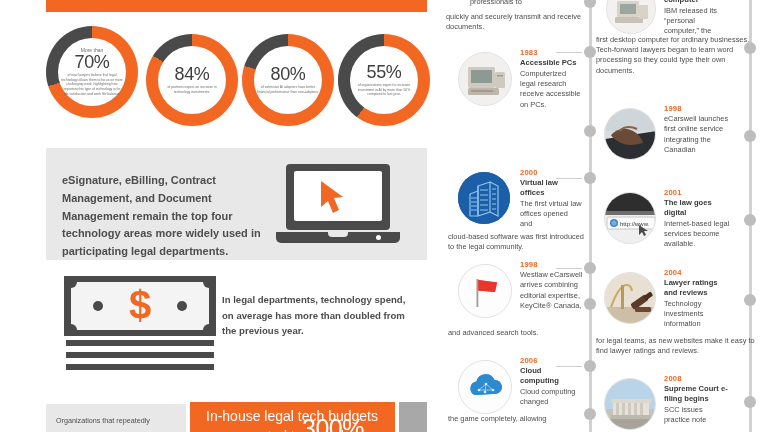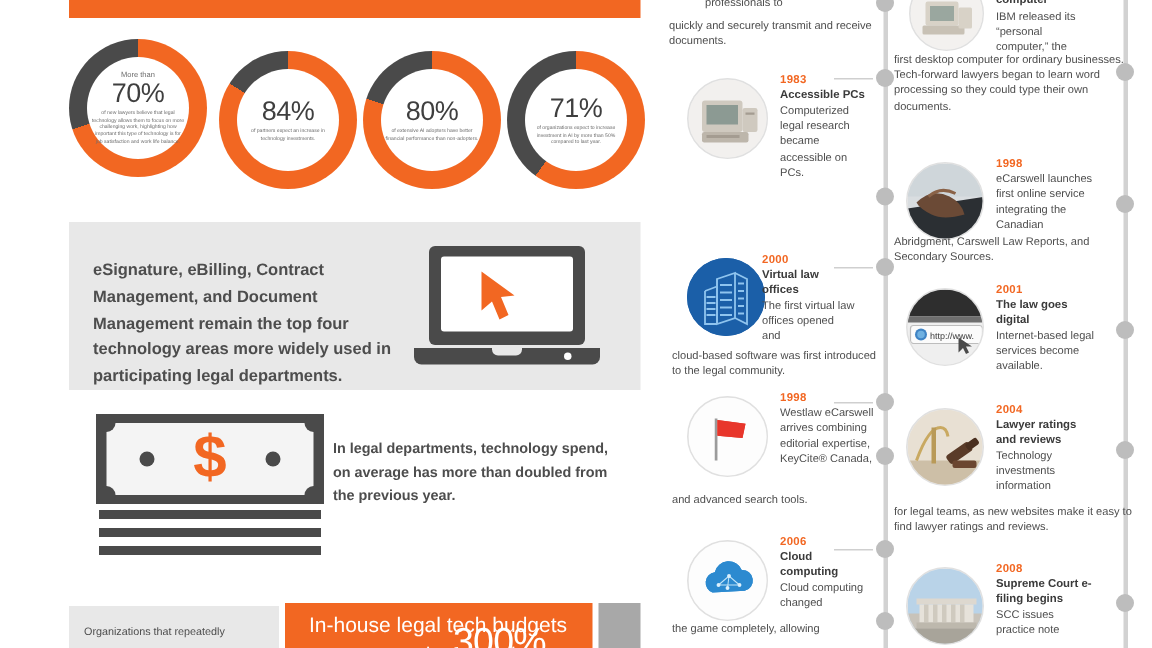--- a/index.html
+++ b/index.html
@@ -108,21 +108,21 @@
         <div class="ring" style="background:conic-gradient(#f26722 0deg 288deg,#4a4a4a 288deg 360deg);"></div>
         <div class="hole">
           <div class="d-pct">80%</div>
           <div class="d-desc">of extensive AI adopters have better financial performance than non-adopters.</div>
         </div>
       </div>
 
       <div class="donut" style="left:292px;top:8px;">
         <div class="ring" style="background:conic-gradient(#f26722 0deg 216deg,#4a4a4a 216deg 360deg);"></div>
         <div class="hole">
-          <div class="d-pct">71%</div>
+          <div class="d-pct">55%</div>
           <div class="d-desc">of organizations expect to increase investment in AI by more than 50% compared to last year.</div>
         </div>
       </div>
 
     </div>
 
     <div class="grey-block">
       <div class="grey-text">eSignature, eBilling, Contract Management, and Document Management remain the top four technology areas more widely used in participating legal departments.</div>
     </div>
 
@@ -203,39 +203,39 @@
         <rect x="12" y="17" width="21" height="13" fill="#8c9a93"></rect>
         <rect x="9" y="35" width="31" height="7" rx="1.5" fill="#bdb6ab"></rect>
         <rect x="36" y="19" width="10" height="16" rx="1.5" fill="#cfc9bf"></rect>
         <rect x="38" y="22" width="6" height="1.5" fill="#a49c91"></rect>
         <rect x="12" y="37" width="22" height="2" fill="#a49c91"></rect>
       </svg>
     </div>
     <div class="ev" style="left:74px;top:48px;width:62px;">
       <div class="year">1983</div>
       <div class="ttl">Accessible PCs</div>
-      <div class="body">Computerized legal research became accessible on PCs.</div>
+      <div class="body">Computerized legal research receive accessible on PCs.</div>
     </div>
 
     <div class="thumb" style="left:12px;top:172px;width:52px;height:52px;border:none;background:#1b5fa8;">
       <svg width="52" height="52" viewBox="0 0 52 52">
         <rect width="52" height="52" fill="#1b5fa8"></rect>
         <g fill="none" stroke="#8fc4ee" stroke-width="1.2">
           <path d="M20 14 L32 10 L32 40 L20 44 Z"></path>
           <path d="M20 14 L20 44"></path>
           <path d="M12 22 L20 19"></path>
           <path d="M12 22 L12 44 L20 44"></path>
           <path d="M32 10 L40 14 L40 44 L32 40"></path>
           <path d="M13 26 H19 M13 30 H19 M13 34 H19 M13 38 H19"></path>
           <path d="M22 18 H30 M22 23 H30 M22 28 H30 M22 33 H30 M22 38 H30"></path>
           <path d="M34 17 H38 M34 22 H38 M34 27 H38 M34 32 H38 M34 37 H38"></path>
         </g>
       </svg>
     </div>
-    <div class="ev" style="left:62px;top:168px;width:62px;">
+    <div class="ev" style="left:74px;top:168px;width:62px;">
       <div class="year">2000</div>
       <div class="ttl">Virtual law offices</div>
       <div class="body">The first virtual law offices opened and</div>
     </div>
     <div class="ev" style="left:2px;top:232px;width:140px;">
       <div class="overflow">cloud-based software was first introduced to the legal community.</div>
     </div>
 
     <div class="thumb" style="left:12px;top:264px;width:54px;height:54px;">
       <svg width="54" height="54" viewBox="0 0 54 54">
@@ -300,23 +300,20 @@
         <rect width="52" height="52" fill="#d9dde0"></rect>
         <rect x="0" y="0" width="52" height="22" fill="#cfd6da"></rect>
         <path d="M0 30 L52 22 L52 52 L0 52 Z" fill="#2b2f33"></path>
         <path d="M6 26 q10 -10 22 -4 q8 4 10 12 q-14 4 -22 0 q-8 -4 -10 -8 Z" fill="#6b4a36"></path>
         <path d="M14 22 q8 -7 18 -2" stroke="#8a6247" stroke-width="2" fill="none"></path>
       </svg>
     </div>
     <div class="ev" style="left:218px;top:104px;width:66px;">
       <div class="year">1998</div>
       <div class="body">eCarswell launches first online service integrating the Canadian</div>
-    </div>
-    <div class="ev" style="left:150px;top:156px;width:160px;">
-      <div class="overflow">Abridgment, Carswell Law Reports, and Secondary Sources.</div>
     </div>
 
     <div class="thumb" style="left:158px;top:192px;width:52px;height:52px;">
       <svg width="52" height="52" viewBox="0 0 52 52">
         <rect width="52" height="52" fill="#efefef"></rect>
         <rect x="0" y="0" width="52" height="18" fill="#2e2e2e"></rect>
         <rect x="0" y="18" width="52" height="4" fill="#6e6e6e"></rect>
         <rect x="2" y="24" width="48" height="12" rx="2" fill="#fbfbfb" stroke="#bdbdbd" stroke-width="0.8"></rect>
         <circle cx="9" cy="30" r="4" fill="#3f83c4"></circle>
         <circle cx="9" cy="30" r="2.5" fill="#6fb0e0"></circle>

